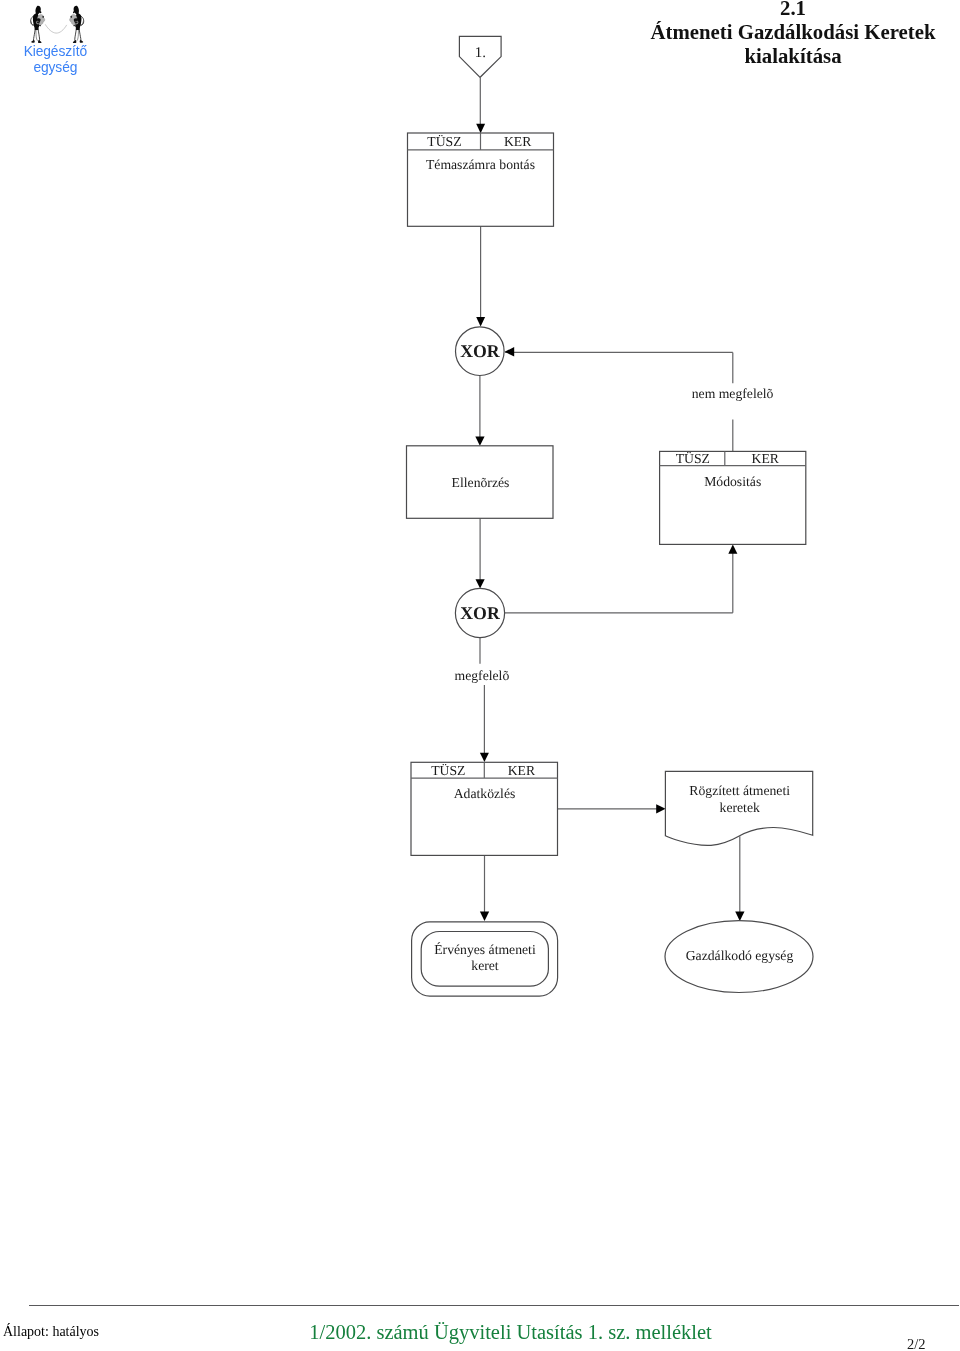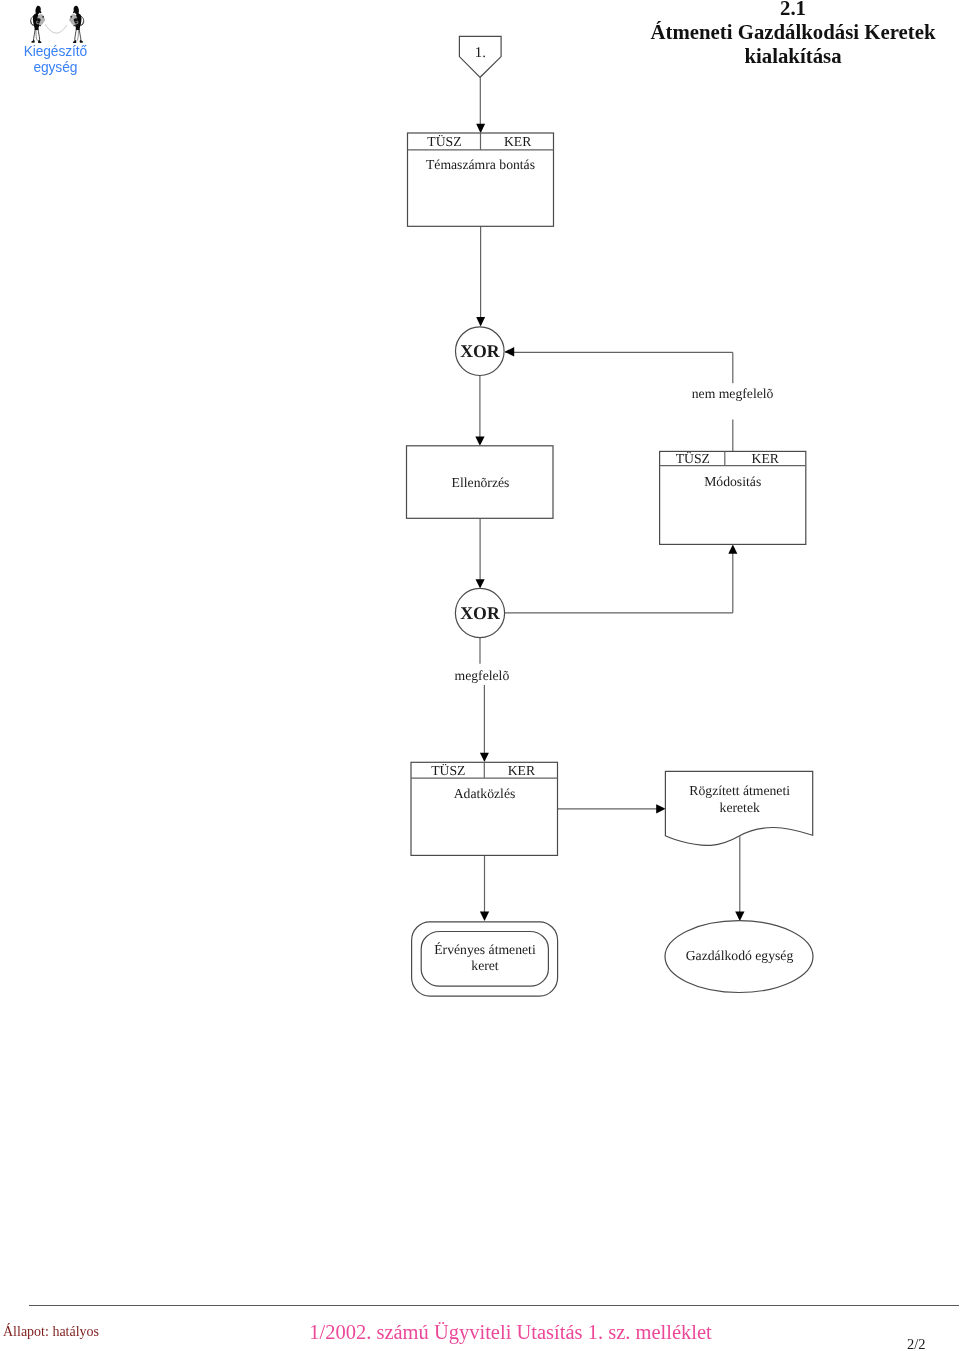--- a/index.html
+++ b/index.html
@@ -13,23 +13,23 @@
   #corner-label{position:absolute;left:0px;top:44px;width:110.7px;text-align:center;
       font-family:"Liberation Sans",sans-serif;font-size:13.8px;line-height:15.8px;
       color:#3b82f6;letter-spacing:-0.1px;}
   #doc-title{position:absolute;left:613px;top:-4.5px;width:360px;text-align:center;
       font-family:"Liberation Serif",serif;font-weight:bold;font-size:20.8px;
       line-height:24.2px;color:#111;}
 
   
   #footer-rule{position:absolute;left:29px;top:1305px;width:930px;height:0;
       border-top:1px solid #59595b;}
-  #footer-status{position:absolute;left:3px;top:1324px;font-size:14px;color:#7f1d1d;}
+  #footer-status{position:absolute;left:3px;top:1324px;font-size:14px;color:#000000;}
   #footer-center{position:absolute;left:110px;top:1321px;width:801px;text-align:center;
-      font-size:20.5px;color:#ec4899;}
+      font-size:20.5px;color:#15803d;}
   #footer-page{position:absolute;left:907px;top:1336.3px;width:46px;text-align:left;
       font-size:14.5px;color:#1a1a1a;}
 
   
   text{font-family:"Liberation Serif",serif;fill:#1a1a1a;-webkit-font-smoothing:antialiased;text-rendering:geometricPrecision;}
   .t-node{font-size:13.7px;}
   .t-hdr{font-size:13.7px;}
   .t-xor{font-size:17.8px;font-weight:bold;}
   .t-edge{font-size:13.7px;}
   .t-num{font-size:14.8px;}

